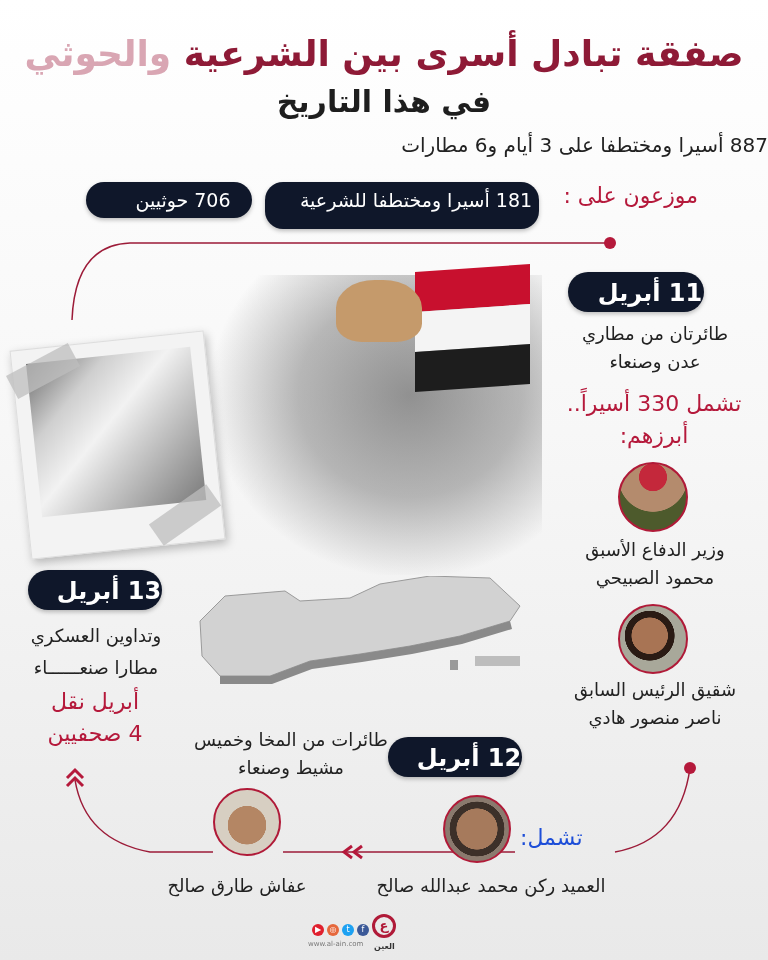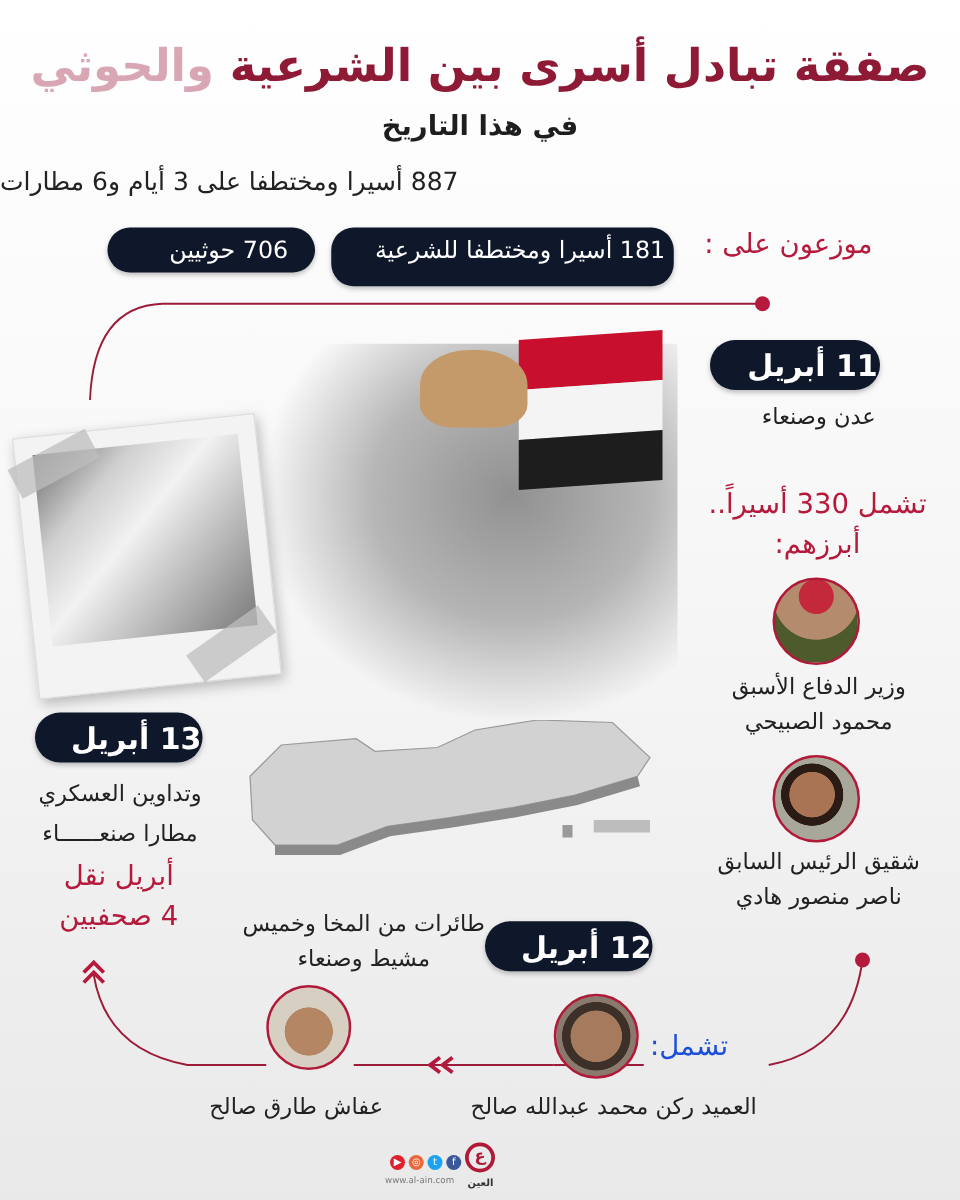--- a/index.html
+++ b/index.html
@@ -14,24 +14,24 @@
   .abs { position: absolute; }
   .title-line1 {
     top: 28px; left: 0; width: 768px; text-align: center;
     font-size: 36px; font-weight: bold; line-height: 52px;
     white-space: nowrap;
   }
   .title-line1 .part-a { color: #8e1a36; }
   .title-line1 .part-b { color: #d9a6b3; }
   .title-line2 {
     top: 82px; left: 0; width: 768px; text-align: center;
-    font-size: 22px; font-weight: bold; color: #1e1e1e; line-height: 40px;
+    font-size: 30px; font-weight: bold; color: #1e1e1e; line-height: 40px;
   }
   .subtitle {
-    top: 130px; left: 0; width: 768px; text-align: left;
+    top: 130px; left: 0; width: 768px; text-align: right;
     font-size: 20px; color: #222; line-height: 30px;
   }
   .dist-label {
     top: 180px; right: 70px; font-size: 22px; color: #b5193b; line-height: 32px;
   }
   .pill {
     background: #0f172a; color: #fff; border-radius: 18px;
     text-align: center; font-weight: bold;
     box-shadow: 0 2px 4px rgba(0,0,0,0.25);
     white-space: nowrap;
@@ -149,20 +149,21 @@
 </svg>
 
 <div class="abs polaroid">
   <div class="photo"></div>
 </div>
 <div class="abs tape tape1"></div>
 <div class="abs tape tape2"></div>
 
 <div class="abs pill date-pill date-11">11 أبريل</div>
 <div class="abs txt t11-desc">
+  <div>طائرتان من مطاري</div>
   <div>عدن وصنعاء</div>
 </div>
 <div class="abs txt txt-red t11-includes">
   <div>تشمل 330 أسيراً..</div>
   <div>أبرزهم:</div>
 </div>
 <div class="abs avatar av1"></div>
 <div class="abs txt p1-name">
   <div>وزير الدفاع الأسبق</div>
   <div>محمود الصبيحي</div>

